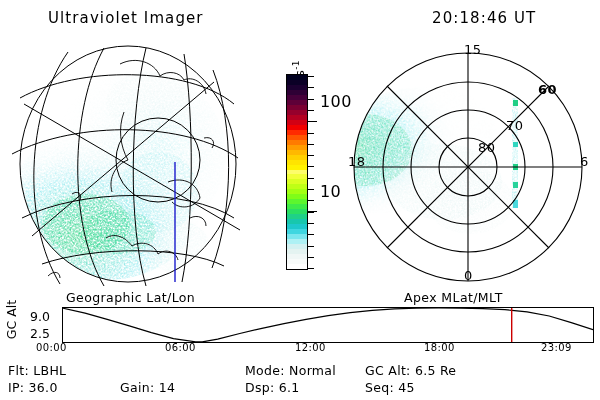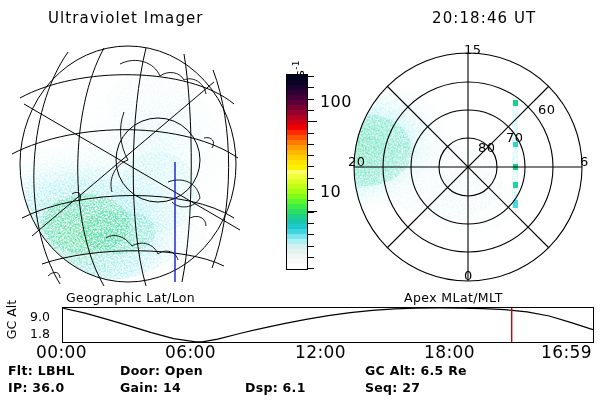--- a/index.html
+++ b/index.html
@@ -46,24 +46,24 @@
   #strip-panel{left:0;top:290px;width:600px;height:66px;}
   #strip-lbl-left{position:absolute;left:66px;top:0px;font-size:12.5px;letter-spacing:.4px;white-space:nowrap;}
   #strip-lbl-right{position:absolute;left:404px;top:0px;font-size:12.5px;letter-spacing:.4px;white-space:nowrap;}
   #strip-ylab{
     position:absolute;left:-14px;top:22px;width:50px;
     transform:rotate(-90deg);transform-origin:50% 50%;
     font-size:12.5px;text-align:center;white-space:nowrap;
   }
   .strip-ytick{position:absolute;left:30px;font-size:12.5px;white-space:nowrap;}
   #strip-box{position:absolute;left:62px;top:17px;width:532px;height:36px;border:1px solid #000;box-sizing:border-box;}
-  .xtick-lbl{position:absolute;top:52px;font-size:17px;white-space:nowrap;letter-spacing:.4px;text-align:center;}
-
-  
-  #footer{left:0;top:363px;width:600px;height:36px;font-weight:bold;}
+  .xtick-lbl{position:absolute;top:52px;font-size:10px;white-space:nowrap;letter-spacing:.4px;text-align:center;}
+
+  
+  #footer{left:0;top:363px;width:600px;height:36px;}
   #footer span{position:absolute;font-size:12.5px;white-space:nowrap;letter-spacing:.3px;}
   .frow1{top:0px;}
   .frow2{top:17px;}
   .fc1{left:8px;}
   .fc2{left:120px;}
   .fc3{left:245px;}
   .fc4{left:365px;}
   .fc5{left:487px;}
 </style>
 </head>
@@ -254,46 +254,46 @@
       <circle cx="116" cy="125" r="29"></circle>
       <line x1="116" y1="11" x2="116" y2="239"></line>
       <line x1="2" y1="125" x2="230" y2="125"></line>
       <line x1="35" y1="44" x2="197" y2="206"></line>
       <line x1="197" y1="44" x2="35" y2="206"></line>
     </g>
   </svg>
   <div class="polar-lbl" style="left:112px;top:0px;">15</div>
   <div class="polar-lbl" style="left:228px;top:112px;">6</div>
   <div class="polar-lbl" style="left:112px;top:226px;">0</div>
-  <div class="polar-lbl" style="left:-4px;top:112px;">20</div>
-  <div class="polar-lbl" style="left:186px;top:60px;">60</div>
-  <div class="polar-lbl" style="left:154px;top:88px;">70</div>
+  <div class="polar-lbl" style="left:-4px;top:112px;">18</div>
+  <div class="polar-lbl" style="left:186px;top:40px;font-weight:bold;">60</div>
+  <div class="polar-lbl" style="left:154px;top:76px;">70</div>
   <div class="polar-lbl" style="left:126px;top:98px;">80</div>
 </div>
 
 <div id="strip-panel" class="abs">
   <div id="strip-lbl-right">Apex MLat/MLT</div>
   <div id="strip-lbl-left">Geographic Lat/Lon</div>
   <div id="strip-ylab">GC Alt</div>
   <div class="strip-ytick" style="top:19px">9.0</div>
-  <div class="strip-ytick" style="top:36px">1.8</div>
+  <div class="strip-ytick" style="top:36px">2.5</div>
   <div id="strip-box">
     <svg id="strip-svg" width="530" height="34" viewBox="0 0 530 34" preserveAspectRatio="none">
       <polyline id="orbit-track" fill="none" stroke="#000" stroke-width="1.2" points="0.0,0.2 22.1,5.2 44.2,11.3 66.3,17.9 88.4,24.6 110.5,30.7 132.6,33.8 139.2,33.9 154.7,31.2 176.8,25.5 198.9,20.3 221.0,15.6 243.1,11.3 265.2,7.6 287.3,4.7 309.4,2.4 331.5,0.9 353.6,0.2 375.7,0.0 397.8,0.1 419.9,0.6 442.0,1.7 448.9,2.4 464.1,3.8 486.2,8.0 508.3,14.6 530.0,21.7"></polyline>
       <line id="time-marker" y1="0" y2="34" stroke="#cc0000" stroke-width="1.4" x1="448.7" x2="448.7"></line>
     </svg>
   </div>
   <div class="xtick-lbl" style="left:36px">00:00</div>
   <div class="xtick-lbl" style="left:165px">06:00</div>
   <div class="xtick-lbl" style="left:295px">12:00</div>
   <div class="xtick-lbl" style="left:424px">18:00</div>
-  <div class="xtick-lbl" style="left:541px">16:59</div>
+  <div class="xtick-lbl" style="left:541px">23:09</div>
 </div>
 
 <div id="footer" class="abs">
   <span class="frow1 fc1">Flt: LBHL</span>
   <span class="frow2 fc1">IP: 36.0</span>
-  <span class="frow1 fc2">Door: Open</span>
   <span class="frow2 fc2">Gain: 14</span>
+  <span class="frow1 fc3">Mode: Normal</span>
   <span class="frow2 fc3">Dsp:   6.1</span>
   <span class="frow1 fc4">GC Alt: 6.5 Re</span>
-  <span class="frow2 fc4">Seq: 27</span>
+  <span class="frow2 fc4">Seq: 45</span>
 </div>
 
 </body></html>

